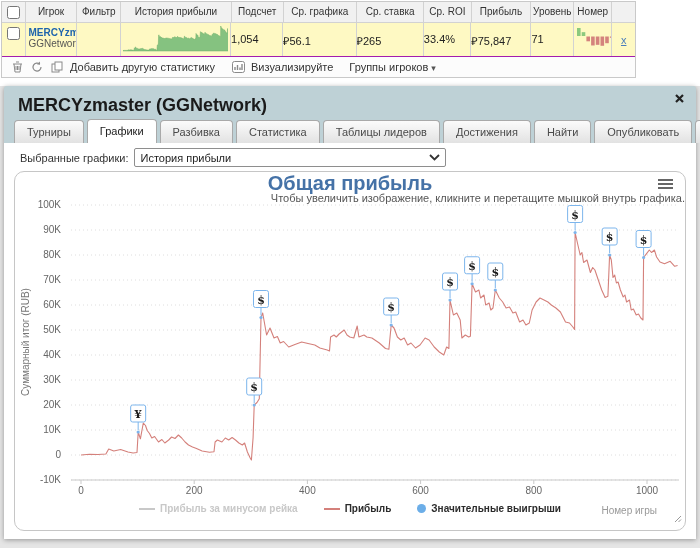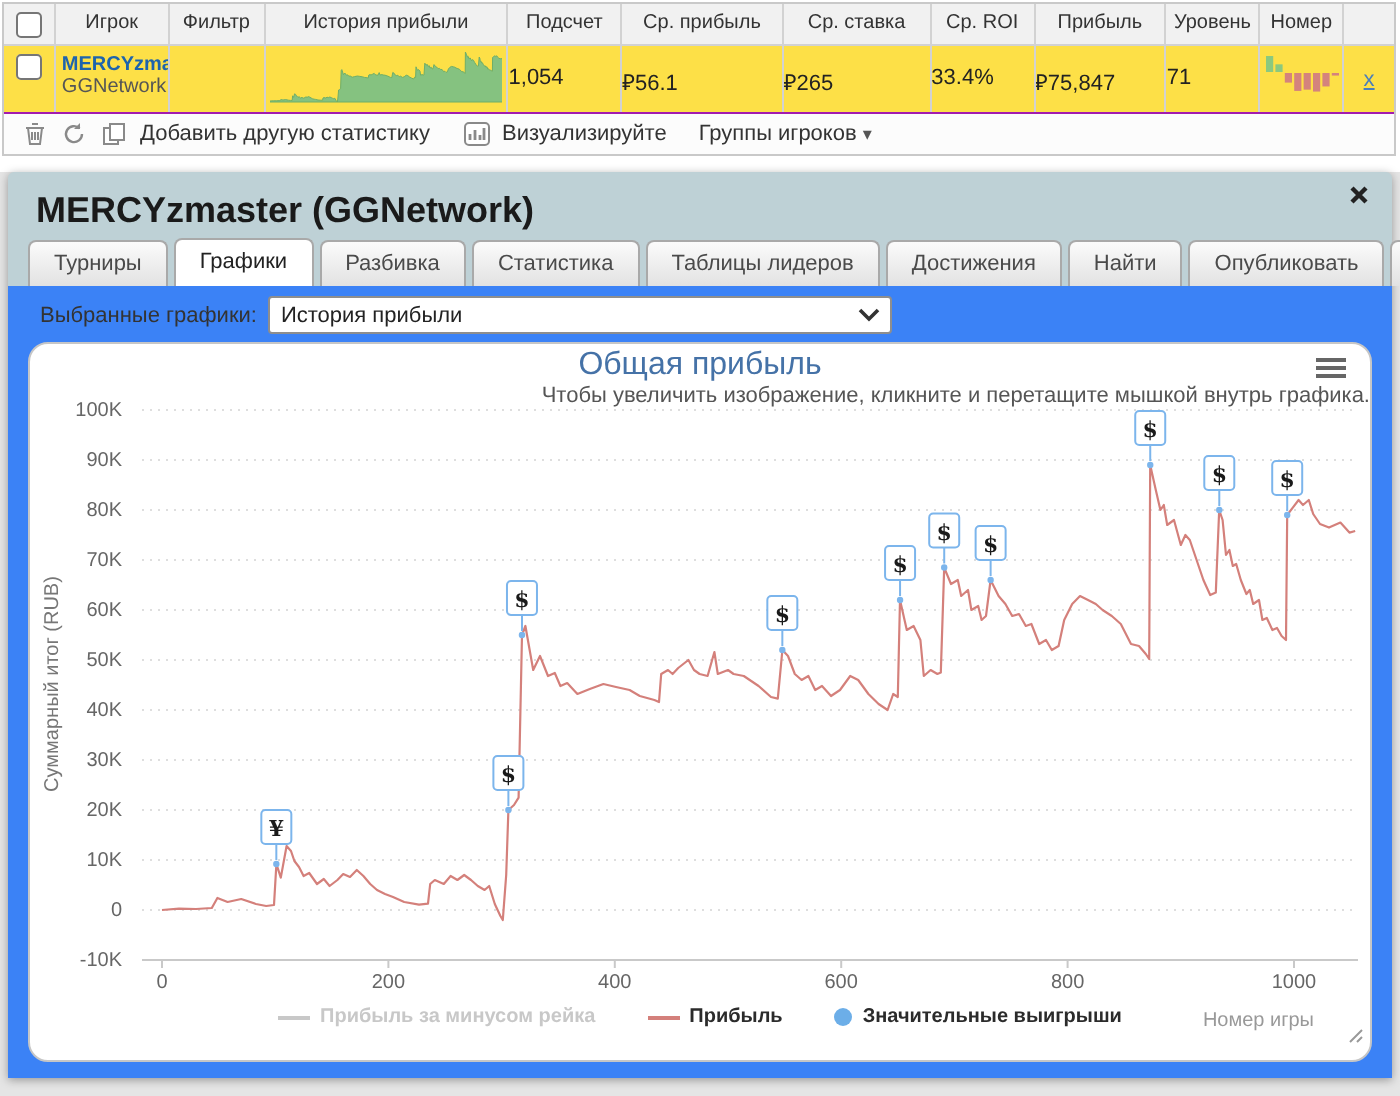--- a/index.html
+++ b/index.html
@@ -1,19 +1,19 @@
 <!DOCTYPE html>
 <html><head>
 <meta charset="utf-8">
 <style>
   * { box-sizing: border-box; margin: 0; padding: 0; }
   html,body { width:700px; height:548px; overflow:hidden; background:#fff;
     font-family:"Liberation Sans", sans-serif; }
   
-  .stats-block { margin:1px 1px 0 1px; width:697px; border:1px solid #c9c9c9; background:#fde047; }
+  .stats-block { margin:1px 1px 0 1px; width:635px; border:1px solid #c9c9c9; background:#fef9c3; }
   .trow { display:flex; }
   .thead { background:#f1f1f1; height:20px; }
   .cell { border-right:1px solid #d2d2d2; overflow:hidden; position:relative; }
   .thead .cell { font-size:10px; color:#333; text-align:center; padding-top:4px; white-space:nowrap; }
   .tbody { height:34px; border-top:1px solid #d2d2d2; }
   .tbody .cell { font-size:11px; color:#222; }
   .c0{width:26px;display:flex;align-items:flex-start;justify-content:center;padding-top:4px;}
   .c1{width:57px;} .c2{width:48px;} .c3{width:122px;} .c4{width:57px;}
   .c5{width:81px;} .c6{width:74px;} .c7{width:52px;} .c8{width:66px;}
   .c9{width:47px;} .c10{width:42px;} .c11{width:25px; border-right:none;}
@@ -37,29 +37,29 @@
   .panel { background:#bed1d6; border-radius:3px 3px 0 0; height:453px;
     box-shadow:0 1px 5px rgba(0,0,0,.35); position:relative; }
   .panel-header { padding:9px 14px 0 14px; height:31px; position:relative; }
   .panel-title { font-size:18px; font-weight:bold; color:#1a1a1a; }
   .close-btn { position:absolute; right:10px; top:4px; width:12px; height:12px; cursor:pointer; }
   .tabs { display:flex; align-items:flex-end; gap:3px; padding-left:10px; height:26px; }
   .tab { background:linear-gradient(#fbfbfb,#e2e2e2); border:1px solid #a9a9a9; border-bottom:none;
     border-radius:4px 4px 0 0; padding:5px 12px 5px 12px; font-size:11px; color:#4a4a4a;
     cursor:pointer; white-space:nowrap; }
   .tab.active { background:#fff; color:#222; position:relative; z-index:2; padding-bottom:6px; }
-  .panel-content { background:#3b82f6; height:396px; position:relative; }
+  .panel-content { background:#ffffff; height:396px; position:relative; }
   .selector-row { display:flex; align-items:center; gap:6px; padding:5px 0 0 16px; font-size:11px; color:#333; }
   .select-box { width:312px; height:19px; border:1px solid #8e8e8e; border-radius:2px; background:#fff;
     display:flex; align-items:center; justify-content:space-between; padding:0 5px; cursor:pointer; }
   .select-box span { font-size:11px; color:#222; }
   
   .chart-box { position:relative; margin:4px 10px 0 10px; height:360px;
     border:1px solid #c6c6c6; border-radius:10px; background:#fff; overflow:hidden; }
-  .chart-title { text-align:center; margin-top:2px; font-size:16px; color:#4572a7; line-height:18px; }
+  .chart-title { text-align:center; margin-top:2px; font-size:20px; color:#4572a7; line-height:18px;font-weight:bold; }
   .chart-subtitle { text-align:right; font-size:11px; color:#555; line-height:13px; }
   #chart-svg { position:absolute; left:0; top:0; }
   .hamburger { position:absolute; right:12px; top:7px; width:15px; cursor:pointer; z-index:3;}
   .hamburger div { height:2px; background:#666; margin-bottom:2px; }
   .chart-legend { position:absolute; bottom:16px; left:0; width:100%;
     display:flex; justify-content:center; gap:26px; z-index:2; }
   .legend-item { display:flex; align-items:center; gap:5px; font-size:10px; font-weight:bold;
     color:#2b2b2b; cursor:pointer;justify-content:space-between; }
   .legend-item.disabled { color:#c8c8c8; }
   .legend-line { width:16px; height:0; border-top:2px solid #c8c8c8; }
@@ -72,21 +72,21 @@
 
 <div class="stats-block">
   <div class="trow thead">
     <div class="cell c0">
         <input type="checkbox" style="">
       </div>
     <div class="cell c1">Игрок</div>
     <div class="cell c2">Фильтр</div>
     <div class="cell c3">История прибыли</div>
     <div class="cell c4">Подсчет</div>
-    <div class="cell c5">Ср. прибыль</div>
+    <div class="cell c5">Ср. графика</div>
     <div class="cell c6">Ср. ставка</div>
     <div class="cell c7">Ср. ROI</div>
     <div class="cell c8">Прибыль</div>
     <div class="cell c9">Уровень</div>
     <div class="cell c10">Номер</div>
     <div class="cell c11"></div>
   </div>
   <div class="trow tbody">
     <div class="cell c0">
         <input type="checkbox" style="">

